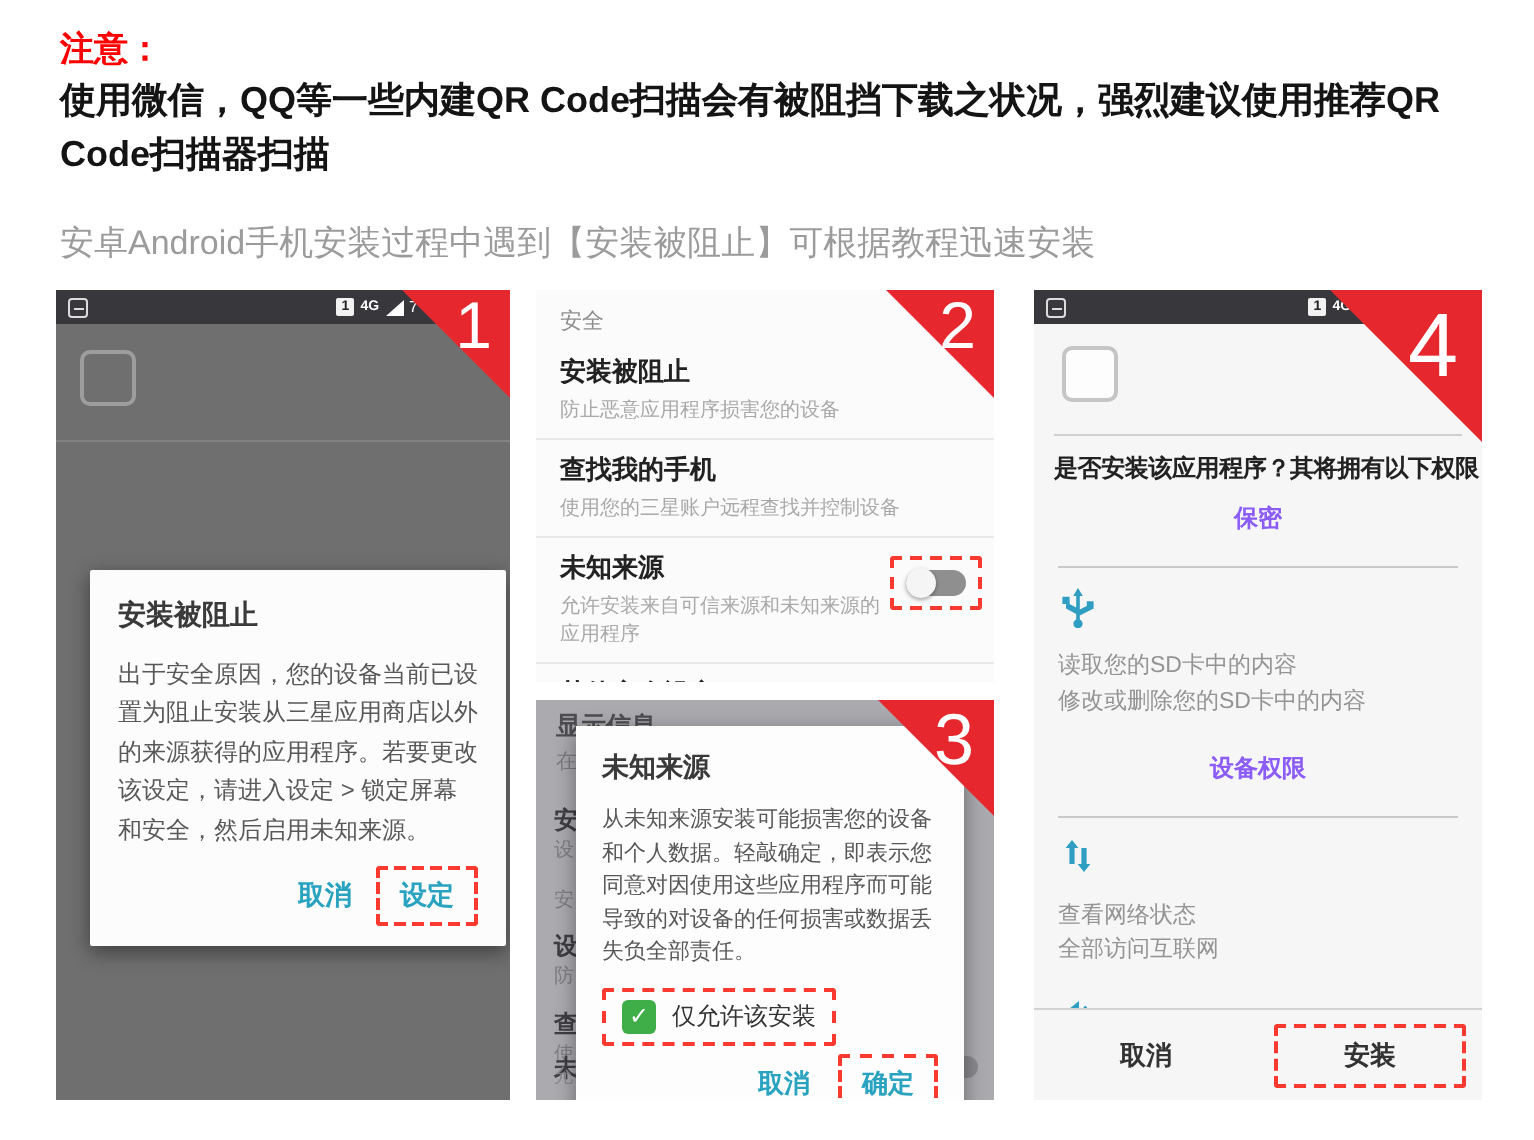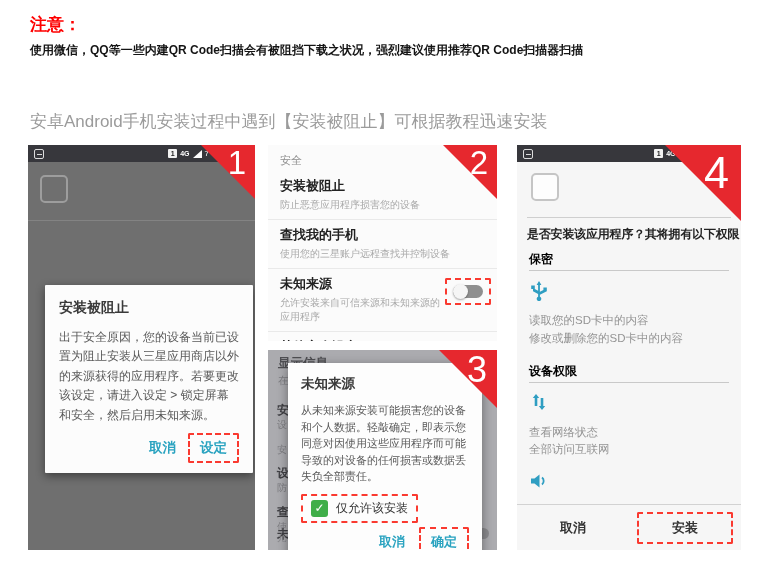--- a/index.html
+++ b/index.html
@@ -2,21 +2,21 @@
 <html><head>
 <meta charset="utf-8">
 <style>
   * { margin:0; padding:0; box-sizing:border-box; }
   html,body { width:767px; height:570px; background:#fff;
     font-family:"Liberation Sans", sans-serif; position:relative; overflow:hidden; }
 
   
   .notice-title { position:absolute; left:30px; top:13px; color:#fe0000; font-weight:bold; font-size:17px; }
   .warning-line { position:absolute; left:30px; top:37px; width:716px; color:#141414;
-    font-weight:bold; font-size:12px; line-height:27px; }
+    font-weight:bold; font-size:18px; line-height:27px; }
   .subtitle { position:absolute; left:30px; top:110px; color:#9b9b9b; font-size:17px; }
 
   
   .panel { position:absolute; top:145px; height:405px; overflow:hidden; }
   .corner { position:absolute; top:0; right:0; width:0; height:0;
     border-top:54px solid #e6282e; border-left:54px solid transparent; z-index:30; }
   .corner-num { position:absolute; top:1px; right:9px; z-index:31; color:#fff; font-size:33px; line-height:1; }
   .hl { border:2px dashed #fa3a30; border-radius:2px; }
 
   
@@ -85,22 +85,22 @@
   #panel3 .corner { border-top-width:58px; border-left-width:58px; }
   #panel3 .corner-num { font-size:36px; top:2px; right:10px; }
 
   
   #panel4 { left:517px; width:224px; background:#f6f6f6; }
   #panel4 .appicon { left:14px; top:28px; border:2px solid #c5c5c5; background:#fdfdfd; }
   #panel4 .hr-line { top:72px; left:10px; right:10px; background:#cfcfcf; }
   .p4-question { position:absolute; left:10px; top:81px; font-size:12px; font-weight:bold;
     color:#222; white-space:nowrap; letter-spacing:-0.2px; }
   .p4-content { position:absolute; left:12px; right:12px; top:101px; }
-  .sec-header { font-size:12px; font-weight:bold; color:#000000; padding:5px 0 2px;
-    border-bottom:1px solid #c9c9c9; }
+  .sec-header { font-size:12px; font-weight:bold; color:#8b5cf6; padding:5px 0 15px;
+    border-bottom:1px solid #c9c9c9;text-align:center; }
   .sec-header.second { margin-top:6px; }
   .perm-row { display:flex; gap:11px; padding:10px 0 4px;flex-direction:column; }
   .perm-icon { width:20px; flex:0 0 20px; display:flex; justify-content:center; }
   .perm-lines { font-size:11.5px; color:#949494; line-height:1.55; }
   .p4-bottombar { position:absolute; left:0; right:0; bottom:0; height:46px;
     border-top:1px solid #d2d2d2; background:#f6f6f6; display:flex; }
   .p4-btn { flex:1; display:flex; align-items:center; justify-content:center; }
   .p4-btn button { background:none; border:none; font-family:inherit; font-size:13px;
     font-weight:bold; color:#333; cursor:pointer; }
   .p4-install-box { margin:0 8px; width:100%; height:32px; display:flex; align-items:center;

